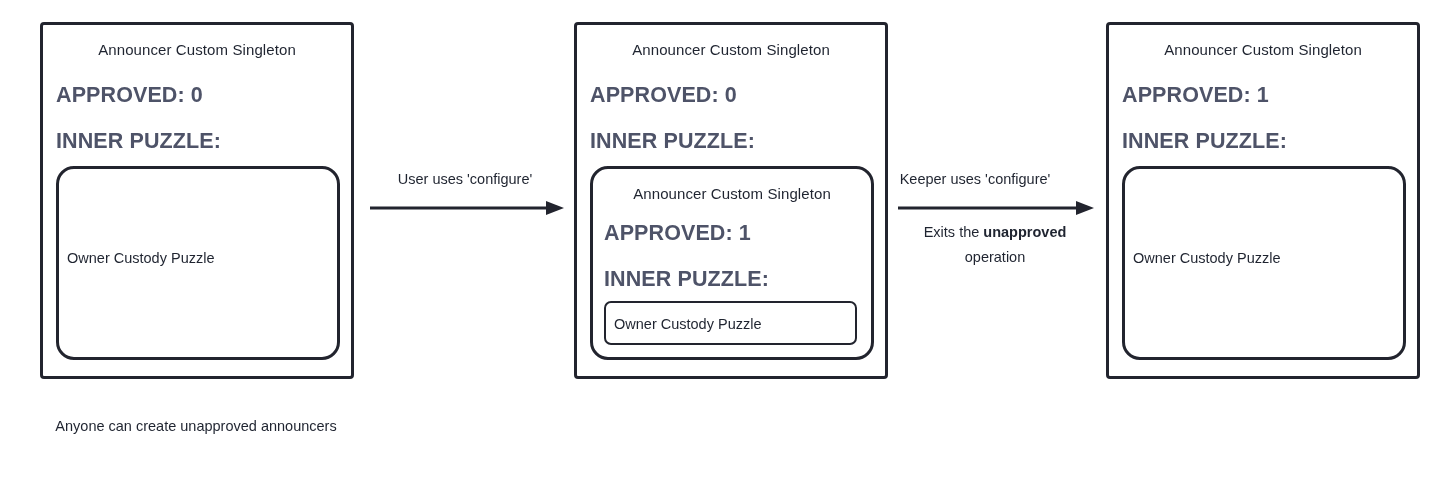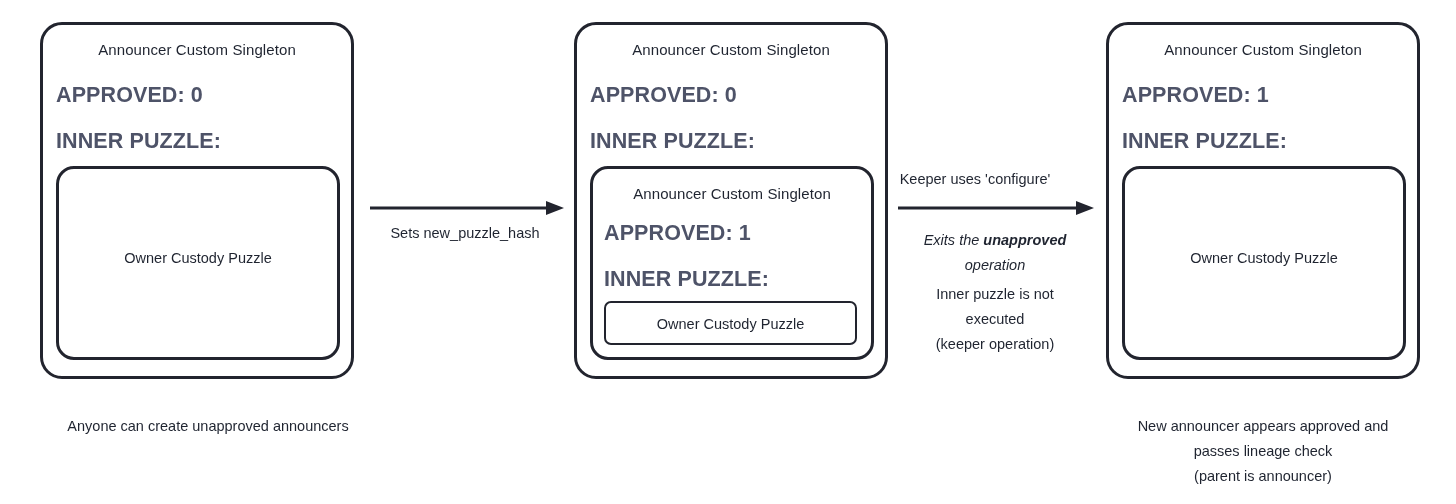--- a/index.html
+++ b/index.html
@@ -23,21 +23,21 @@
   }
 
   
   .box {
     position: absolute;
     box-sizing: border-box;
     border: 3px solid #22242e;
     background: #ffffff;
   }
   .box-outer {
-    border-radius: 22px;
+    border-radius: 4px;
   }
   .box-inner {
     border-radius: 18px;
   }
   .box-leaf {
     border-radius: 7px;
     border-width: 2px;
   }
 
   
@@ -58,24 +58,24 @@
     font-weight: 600;
     color: #4e5368;
     letter-spacing: 0.1px;
     white-space: nowrap;
     text-align: right;
   }
   .leaf-label {
     position: absolute;
     left: 0;
     right: 0;
-    text-align: center;
     font-size: 14.5px;
     line-height: 18px;
     color: #1f2430;
+    padding-left: 8px;
   }
 
   
   .arrow {
     position: absolute;
     height: 16px;
   }
   .arrow svg {
     display: block;
     overflow: visible;
@@ -116,31 +116,31 @@
   <div class="box box-outer" style="left:40px; top:22px; width:314px; height:357px;">
     <div class="singleton-title" style="top:16px;">Announcer Custom Singleton</div>
     <div class="field-heading" style="left:13px; top:57px;">APPROVED: 0</div>
     <div class="field-heading" style="left:13px; top:103px;">INNER PUZZLE:</div>
 
     <div class="box box-inner" style="left:13px; top:141px; width:284px; height:194px;">
       <div class="leaf-label" style="top:80px;">Owner Custody Puzzle</div>
     </div>
   </div>
 
-  <div class="caption" style="left:32px; top:414px; width:352px;">Anyone can create unapproved announcers</div>
+  <div class="caption" style="left:20px; top:414px; width:352px;">Anyone can create unapproved announcers</div>
 
+  <div class="arrow-label" style="left:365px; top:167px; width:200px;">User uses 'configure'</div>
 
   <div class="arrow" style="left:370px; top:200px; width:196px;">
     <svg width="196" height="16" viewBox="0 0 196 16" aria-hidden="true">
       <line x1="0" y1="8" x2="180" y2="8" stroke="#22242e" stroke-width="3"></line>
       <polygon points="176,1 194,8 176,15" fill="#22242e"></polygon>
     </svg>
   </div>
 
-  <div class="arrow-label" style="left:365px; top:221px; width:200px;">Sets new_puzzle_hash</div>
 
   <div class="box box-outer" style="left:574px; top:22px; width:314px; height:357px;">
     <div class="singleton-title" style="top:16px;">Announcer Custom Singleton</div>
     <div class="field-heading" style="left:13px; top:57px;">APPROVED: 0</div>
     <div class="field-heading" style="left:13px; top:103px;">INNER PUZZLE:</div>
 
     <div class="box box-inner" style="left:13px; top:141px; width:284px; height:194px;">
       <div class="singleton-title" style="top:16px;">Announcer Custom Singleton</div>
       <div class="field-heading" style="left:11px; top:51px;">APPROVED: 1</div>
       <div class="field-heading" style="left:11px; top:97px;">INNER PUZZLE:</div>
@@ -153,40 +153,30 @@
 
   <div class="arrow-label" style="left:875px; top:167px; width:200px;">Keeper uses 'configure'</div>
 
   <div class="arrow" style="left:898px; top:200px; width:198px;">
     <svg width="198" height="16" viewBox="0 0 198 16" aria-hidden="true">
       <line x1="0" y1="8" x2="182" y2="8" stroke="#22242e" stroke-width="3"></line>
       <polygon points="178,1 196,8 178,15" fill="#22242e"></polygon>
     </svg>
   </div>
 
-  <div class="arrow-note" style="left:895px; top:228px; width:200px;font-style:italic;">
+  <div class="arrow-note" style="left:895px; top:220px; width:200px;">
     <span>Exits the </span><b>unapproved</b><br>
     <span>operation</span>
   </div>
 
-  <div class="arrow-note" style="left:895px; top:282px; width:200px;">
-    <span>Inner puzzle is not</span><br>
-    <span>executed</span><br>
-    <span>(keeper operation)</span>
-  </div>
 
   <div class="box box-outer" style="left:1106px; top:22px; width:314px; height:357px;">
     <div class="singleton-title" style="top:16px;">Announcer Custom Singleton</div>
     <div class="field-heading" style="left:13px; top:57px;">APPROVED: 1</div>
     <div class="field-heading" style="left:13px; top:103px;">INNER PUZZLE:</div>
 
     <div class="box box-inner" style="left:13px; top:141px; width:284px; height:194px;">
       <div class="leaf-label" style="top:80px;">Owner Custody Puzzle</div>
     </div>
   </div>
 
-  <div class="caption" style="left:1087px; top:414px; width:352px;">
-    <span>New announcer appears approved and</span><br>
-    <span>passes lineage check</span><br>
-    <span>(parent is announcer)</span>
-  </div>
 
 </div>
 
 </body></html>

